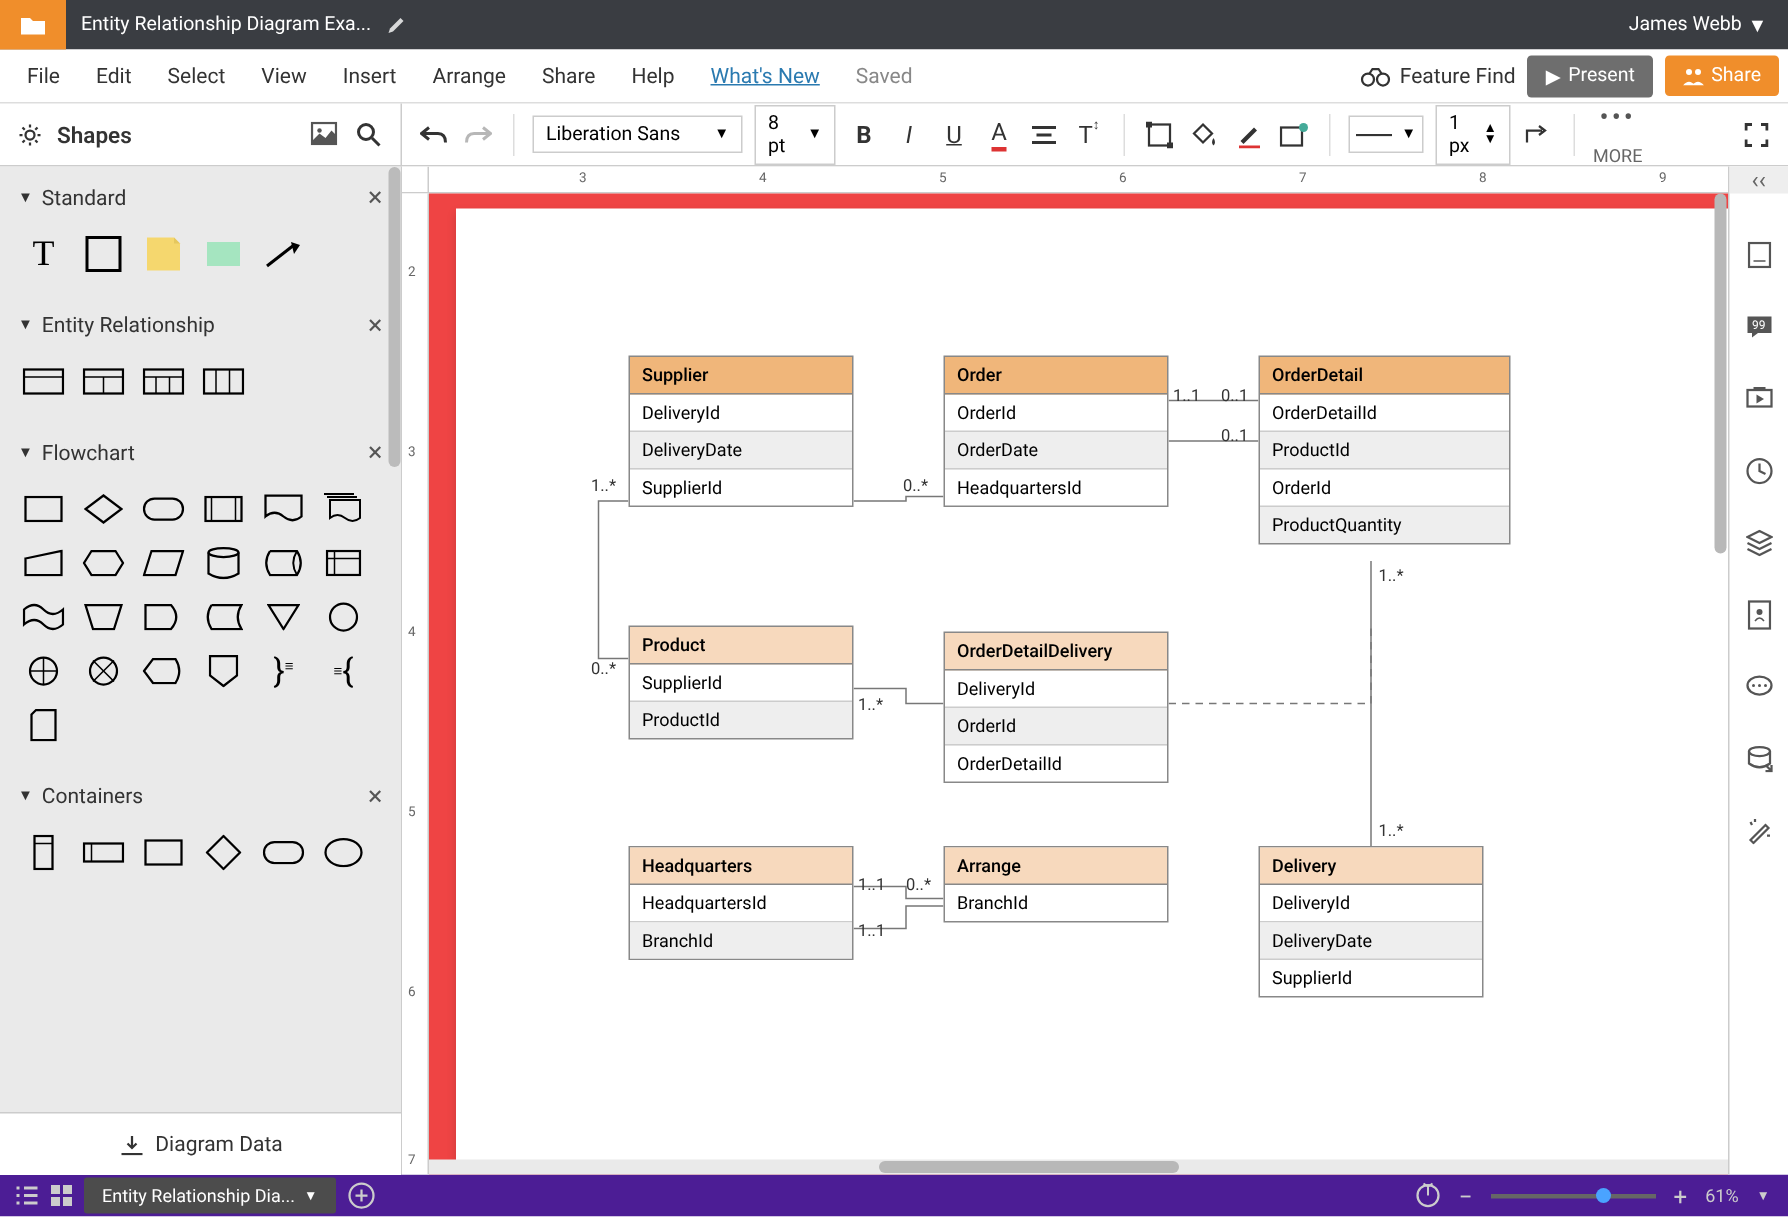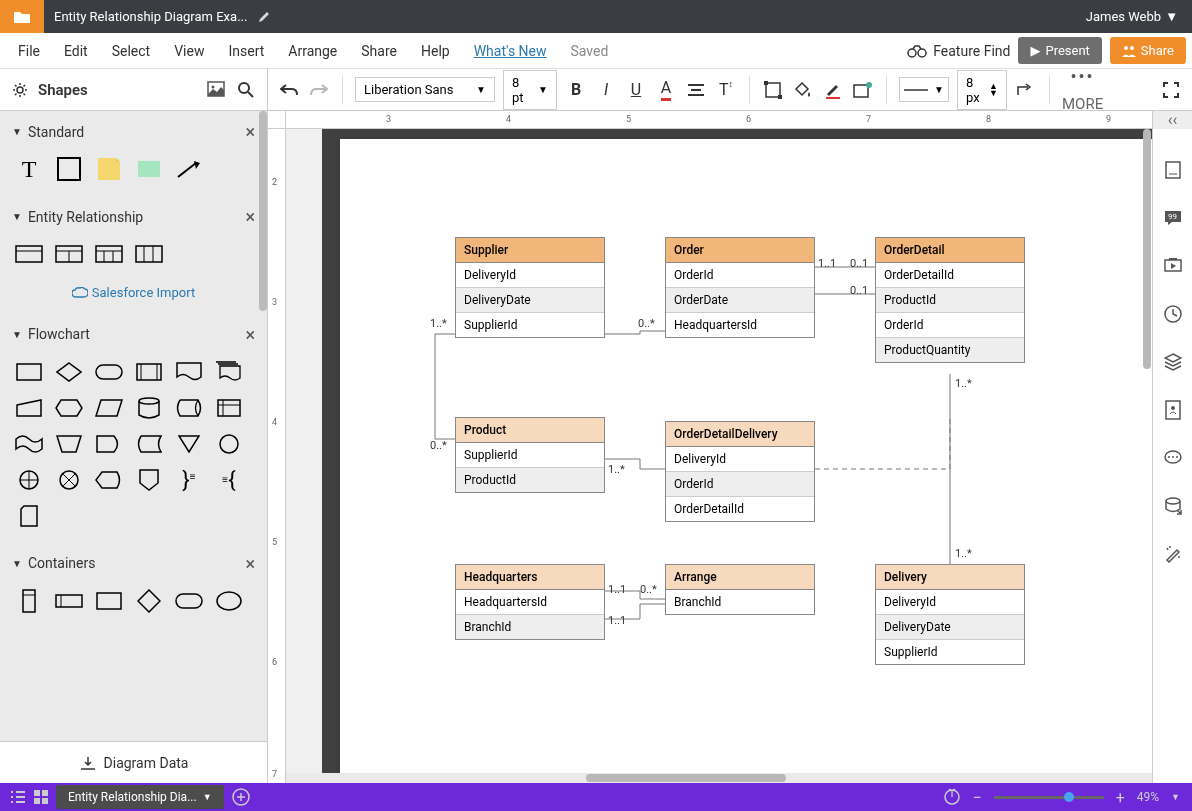--- a/index.html
+++ b/index.html
@@ -24,60 +24,60 @@
 .ff { display: flex; align-items: center; gap: 6px; color: #333; font-size: 14px; }
 
 
 .toolbars { height: 42px; display: flex; border-bottom: 1px solid #ccc; }
 .shapes-header { width: 268px; border-right: 1px solid #ccc; display: flex; align-items: center; padding: 0 12px; font-size: 15px; font-weight: 600; color: #333; gap: 10px; }
 .shapes-header .sh-right { margin-left: auto; display: flex; gap: 12px; }
 .main-toolbar { flex: 1; display: flex; align-items: center; padding: 0 10px; gap: 8px; justify-content: center; }
 .tb-sep { width: 1px; height: 28px; background: #ddd; margin: 0 4px; }
 .tb-select { border: 1px solid #ccc; padding: 4px 8px; font-size: 13px; background: #fff; display: flex; align-items: center; gap: 6px; }
 .tb-ico { width: 22px; height: 22px; display: flex; align-items: center; justify-content: center; color: #333; }
-.tb-more { font-size: 15px; color: #666; margin-top: 8px; }
+.tb-more { font-size: 12px; color: #666; margin-top: 8px; }
 
 
 .body { display: flex; height: calc(811px - 33px - 36px - 42px - 28px); }
 .sidebar { width: 268px; background: #eaeaea; border-right: 1px solid #ccc; overflow-y: auto; position: relative; }
 .panel-head { display: flex; align-items: center; padding: 10px 12px; font-size: 14px; color: #333; }
 .panel-head .collapse { margin-right: 6px; font-size: 10px; }
 .panel-head .close { margin-left: auto; font-size: 18px; color: #555; cursor: pointer; }
 .shape-grid { display: flex; flex-wrap: wrap; gap: 10px; padding: 4px 14px 14px; }
 .shape-cell { width: 30px; height: 26px; display: flex; align-items: center; justify-content: center; }
 .import-row { display: flex; justify-content: space-around; padding: 6px 12px; font-size: 13px; color: #2a7ab0; }
 .import-row2 { text-align: center; padding: 4px 0 12px; font-size: 13px; color: #2a7ab0; }
 .sidebar-scroll { position: absolute; right: 0; top: 0; width: 8px; height: 200px; background: #bbb; border-radius: 4px; }
 
 .canvas-wrap { flex: 1; position: relative; background: #f0f0f0; overflow: hidden; }
 .ruler-h { height: 18px; background: #fff; border-bottom: 1px solid #ccc; position: relative; font-size: 9px; color: #666; margin-left: 18px; }
 .ruler-v { width: 18px; background: #fff; border-right: 1px solid #ccc; position: absolute; top: 18px; bottom: 0; left: 0; font-size: 9px; color: #666; }
 .ruler-corner { width: 18px; height: 18px; background: #fff; border-right: 1px solid #ccc; border-bottom: 1px solid #ccc; position: absolute; left: 0; top: 0; }
 .ruler-tick-h { position: absolute; top: 3px; }
 .ruler-tick-v { position: absolute; left: 4px; writing-mode: horizontal-tb; }
 
-.canvas { position: absolute; left: 18px; top: 18px; right: 0; bottom: 0; background: #404040; margin-left: 36px; }
+.canvas { position: absolute; left: 18px; top: 18px; right: 0; bottom: 0; background: #ef4444; }
 .page { position: absolute; left: 18px; top: 10px; width: 850px; height: 640px; background: #fff; box-shadow: 0 2px 6px rgba(0,0,0,0.15); }
 
 
 .entity { position: absolute; border: 1px solid #888; background: #fff; font-size: 12px; }
 .entity .eh { background: #f0b67a; padding: 5px 8px; font-weight: 500; border-bottom: 1px solid #888; }
 .entity.alt .eh { background: #f7d9bd; }
 .entity .er { padding: 5px 8px; border-bottom: 1px solid #ccc; }
 .entity .er:nth-child(odd) { background: #eee; }
 .entity .er:last-child { border-bottom: none; }
 .card-lbl { position: absolute; font-size: 11px; color: #333; background: transparent; }
 
 .right-dock { width: 40px; background: #fff; border-left: 1px solid #ccc; display: flex; flex-direction: column; align-items: center; padding-top: 8px; gap: 26px; }
 .right-dock .dock-collapse { height: 18px; background: #eee; width: 100%; text-align: center; color: #666; cursor: pointer; margin-top: -8px; margin-bottom: 4px; line-height: 18px; }
 .dock-ico { width: 22px; height: 22px; color: #555; display: flex; align-items: center; justify-content: center; cursor: pointer; }
 
 
 .sidebar-footer { height: 42px; background: #fff; border-top: 1px solid #ccc; display: flex; align-items: center; justify-content: center; gap: 8px; font-size: 14px; color: #333; position: absolute; bottom: 0; width: 268px; }
-.status { height: 28px; background: #6d28d9; display: flex; color: #ccc; font-size: 12px; }
+.status { height: 28px; background: #4c1d95; display: flex; color: #ccc; font-size: 12px; }
 .status .tablist { display: flex; align-items: center; gap: 8px; padding: 0 10px; }
 .status .tab { background: #4c4c4c; padding: 5px 12px; border-radius: 2px; display: flex; align-items: center; gap: 6px; color: #fff; }
 .status .right { margin-left: auto; display: flex; align-items: center; gap: 12px; padding-right: 12px; }
 .zoom-track { width: 110px; height: 3px; background: #666; position: relative; }
 .zoom-thumb { width: 10px; height: 10px; background: #4aa3ff; border-radius: 50%; position: absolute; top: -4px; left: 70px; }
 
 .canvas-hscroll { position: absolute; bottom: 0; left: 18px; right: 0; height: 10px; background: #eaeaea; }
 .canvas-hscroll .thumb { position: absolute; left: 300px; width: 200px; height: 8px; background: #b8b8b8; border-radius: 4px; top: 1px; }
 .canvas-vscroll { position: absolute; right: 0; top: 18px; width: 10px; height: 300px; }
 .canvas-vscroll .thumb { width: 8px; height: 240px; background: #b8b8b8; border-radius: 4px; margin-left: 1px; }
@@ -229,21 +229,21 @@
         </svg>
       </div>
     <div class="tb-sep"></div>
     <div class="tb-select" style="width:50px;padding:6px 4px">
         <svg width="36" height="2">
           <line x1="0" y1="1" x2="36" y2="1" stroke="#333" stroke-width="1.5"></line>
         </svg>
         <span style="font-size:10px">▼</span>
       </div>
     <div class="tb-select" style="width:50px">
-        <span>8 px</span>
+        <span>1 px</span>
         <span style="margin-left:auto;font-size:9px;line-height:7px">▲<br>▼</span>
       </div>
     <div class="tb-ico">
         <svg width="20" height="18" viewBox="0 0 20 18">
           <path d="M2 14 L2 6 L12 6 M10 3 L14 6 L10 9" fill="none" stroke="#333" stroke-width="1.5"></path>
         </svg>
       </div>
     <div class="tb-sep"></div>
     <div style="display:flex;flex-direction:column;align-items:center">
       <div style="font-size:18px;letter-spacing:2px;color:#555">•••</div>
@@ -321,28 +321,20 @@
             <line x1="18" y1="6" x2="18" y2="17" stroke="#000"></line>
           </svg>
         </div>
       <div class="shape-cell">
           <svg width="28" height="18">
             <rect x="1" y="1" width="26" height="16" fill="none" stroke="#000" stroke-width="1.5"></rect>
             <line x1="9" y1="1" x2="9" y2="17" stroke="#000"></line>
             <line x1="18" y1="1" x2="18" y2="17" stroke="#000"></line>
           </svg>
         </div>
-    </div>
-    <div class="import-row2">
-      <span style="display:inline-flex;align-items:center;gap:4px">
-          <svg width="16" height="12" viewBox="0 0 16 12">
-            <path d="M4 10 Q0 10 0 6 Q0 3 3 3 Q4 0 8 1 Q10 -1 13 2 Q16 2 16 6 Q16 10 12 10 Z" fill="none" stroke="#2a7ab0" stroke-width="1.3"></path>
-          </svg>
-          <span>Salesforce Import</span>
-        </span>
     </div>
 
     <div class="panel-head">
       <span class="collapse">▼</span>
       <span>Flowchart</span>
       <span class="close">×</span>
     </div>
     <div class="shape-grid">
       <div class="shape-cell">
           <svg width="26" height="18">
@@ -573,21 +565,21 @@
           <div class="er">DeliveryId</div>
           <div class="er">DeliveryDate</div>
           <div class="er">SupplierId</div>
         </div>
         <div class="entity" style="left:325px;top:98px;width:150px">
           <div class="eh">Order</div>
           <div class="er">OrderId</div>
           <div class="er">OrderDate</div>
           <div class="er">HeadquartersId</div>
         </div>
-        <div class="entity" style="left:535px;top:98px;width:150px">
+        <div class="entity" style="left:535px;top:98px;width:168px">
           <div class="eh">OrderDetail</div>
           <div class="er">OrderDetailId</div>
           <div class="er">ProductId</div>
           <div class="er">OrderId</div>
           <div class="er">ProductQuantity</div>
         </div>
         <div class="entity alt" style="left:115px;top:278px;width:150px">
           <div class="eh">Product</div>
           <div class="er">SupplierId</div>
           <div class="er">ProductId</div>
@@ -730,16 +722,16 @@
   <div class="right">
     <svg width="18" height="18" viewBox="0 0 18 18">
         <circle cx="9" cy="9" r="7" fill="none" stroke="#ccc" stroke-width="1.5"></circle>
         <path d="M9 3 L9 9 M6 1 L9 3 L12 1" fill="none" stroke="#ccc" stroke-width="1.3"></path>
       </svg>
     <span style="font-size:16px;cursor:pointer">−</span>
     <div class="zoom-track">
         <div class="zoom-thumb"></div>
       </div>
     <span style="font-size:16px;cursor:pointer">+</span>
-    <span>49%</span>
+    <span>61%</span>
     <span style="font-size:9px">▼</span>
   </div>
 </div>
 
 </body></html>

